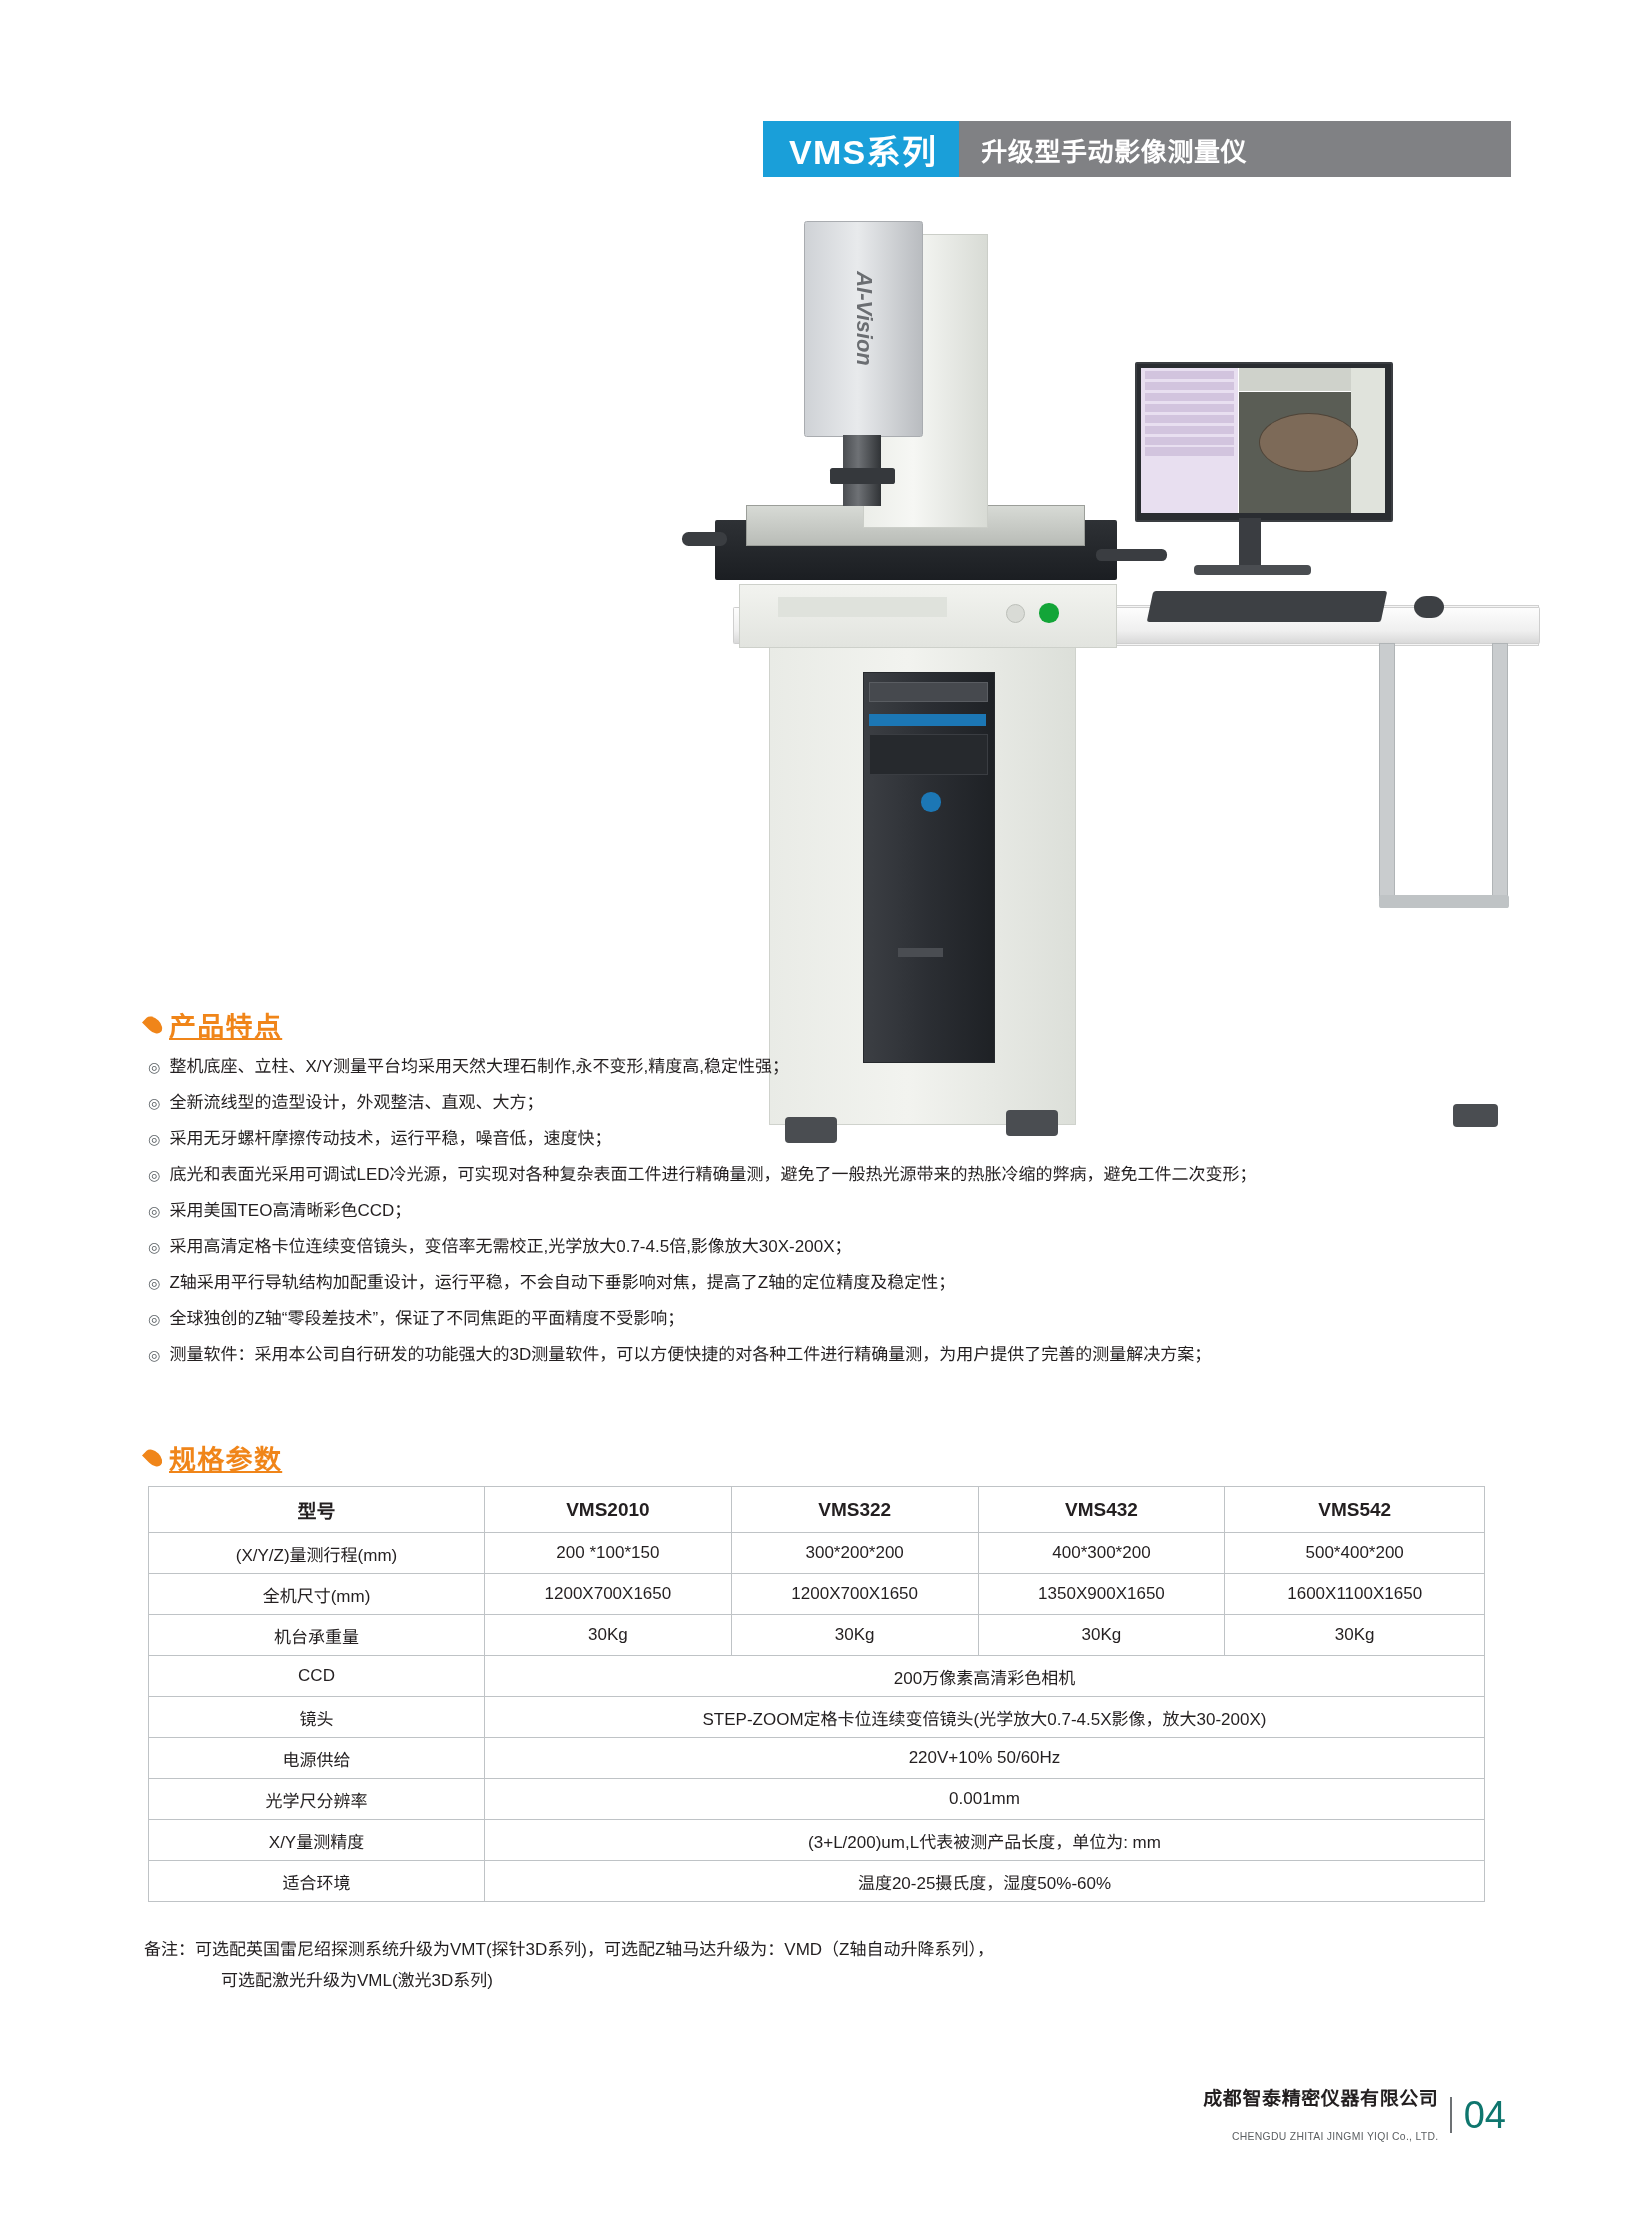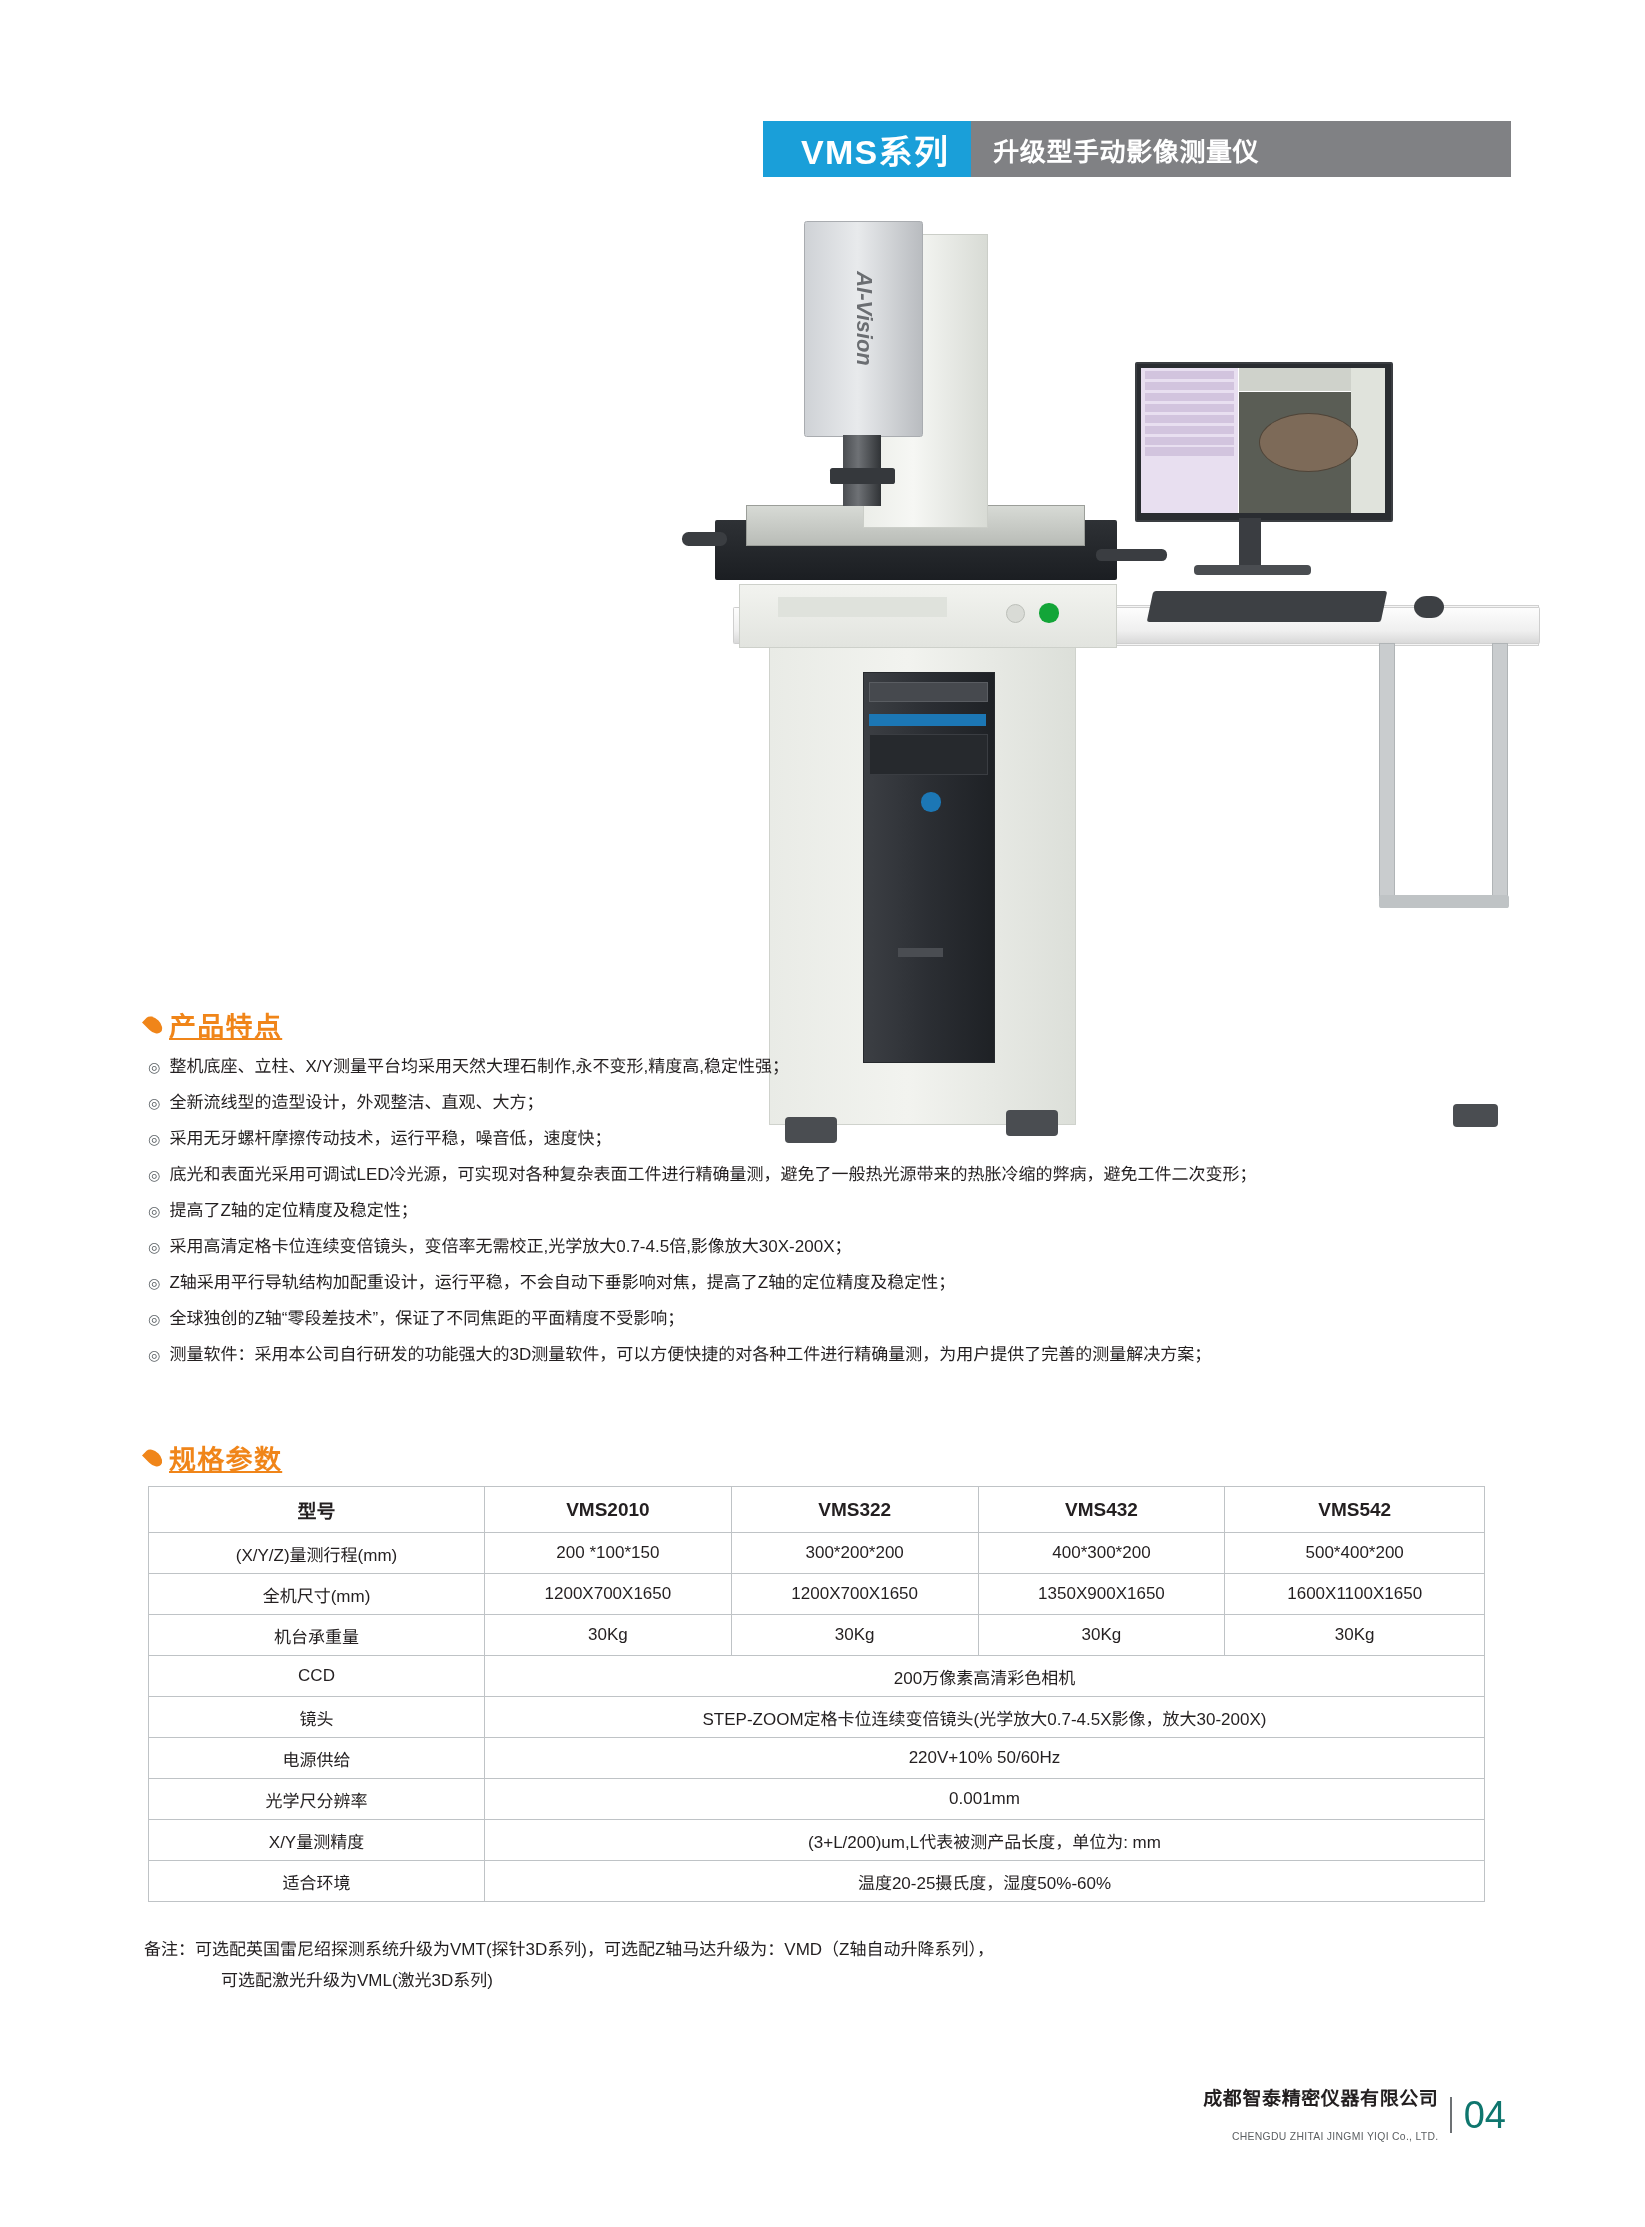--- a/index.html
+++ b/index.html
@@ -24,21 +24,21 @@
     width: 748px;
     height: 56px;
     display: flex;
     align-items: stretch;
   }
   .header-left {
     background: #1a9fd9;
     color: #ffffff;
     display: flex;
     align-items: center;
-    padding: 0 22px 0 38px;
+    padding: 0 22px 0 26px;
     font-size: 34px;
     font-weight: bold;
     letter-spacing: 1.3px;
     clip-path: polygon(0 0, 100% 0, 100% 100%, 0 100%);
   }
   .header-right {
     background: #808184;
     color: #ffffff;
     display: flex;
     align-items: center;
@@ -449,21 +449,21 @@
     <div class="feature-item">
       <span class="feature-bullet">◎</span>
       <span>采用无牙螺杆摩擦传动技术，运行平稳，噪音低，速度快；</span>
     </div>
     <div class="feature-item">
       <span class="feature-bullet">◎</span>
       <span>底光和表面光采用可调试LED冷光源，可实现对各种复杂表面工件进行精确量测，避免了一般热光源带来的热胀冷缩的弊病，避免工件二次变形；</span>
     </div>
     <div class="feature-item">
       <span class="feature-bullet">◎</span>
-      <span>提高了Z轴的定位精度及稳定性；</span>
+      <span>采用美国TEO高清晰彩色CCD；</span>
     </div>
     <div class="feature-item">
       <span class="feature-bullet">◎</span>
       <span>采用高清定格卡位连续变倍镜头，变倍率无需校正,光学放大0.7-4.5倍,影像放大30X-200X；</span>
     </div>
     <div class="feature-item">
       <span class="feature-bullet">◎</span>
       <span>Z轴采用平行导轨结构加配重设计，运行平稳，不会自动下垂影响对焦，提高了Z轴的定位精度及稳定性；</span>
     </div>
     <div class="feature-item">

